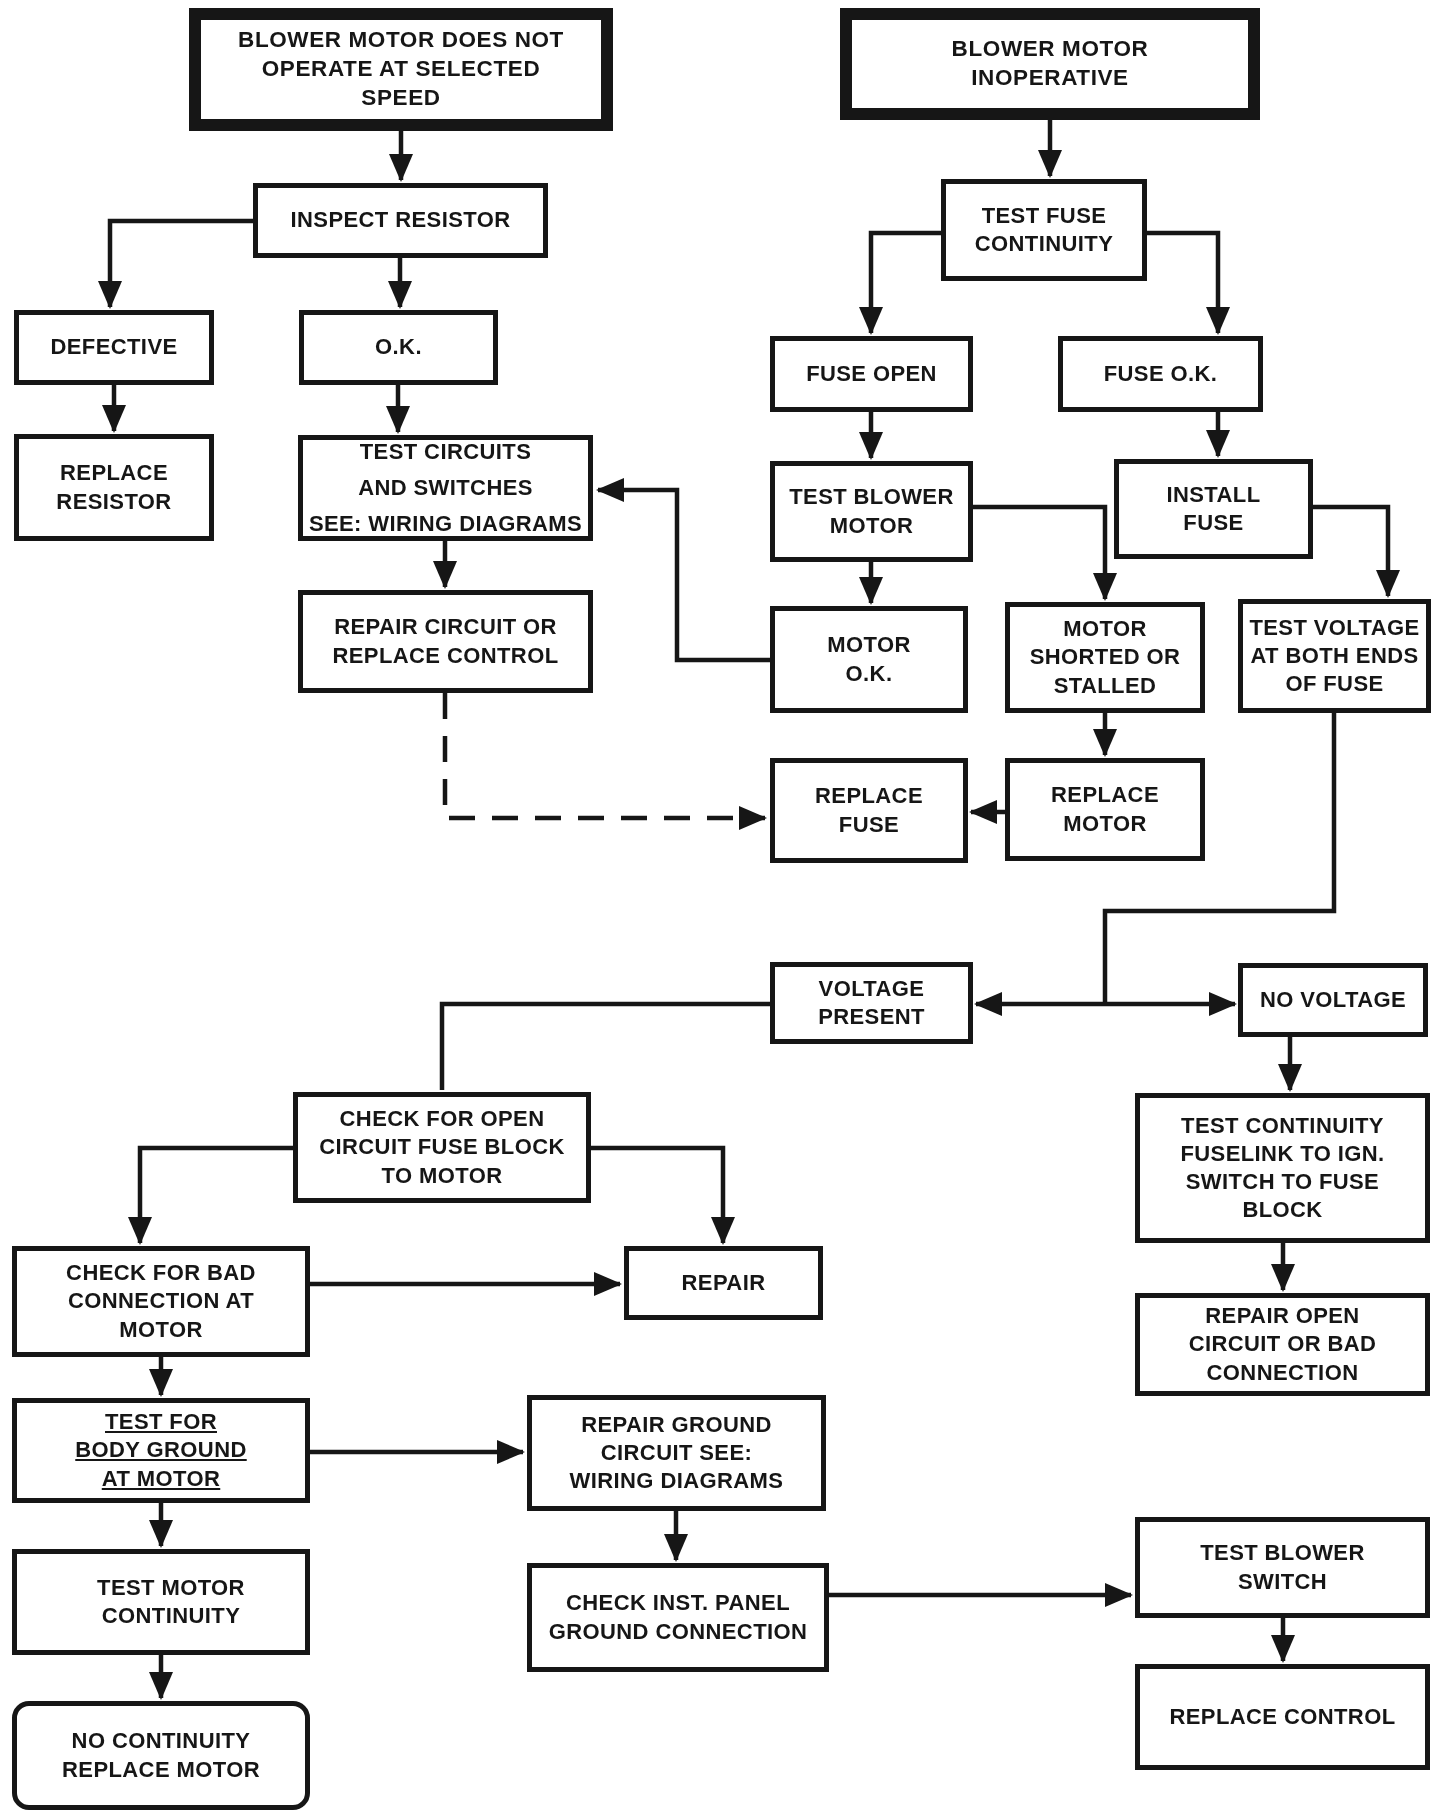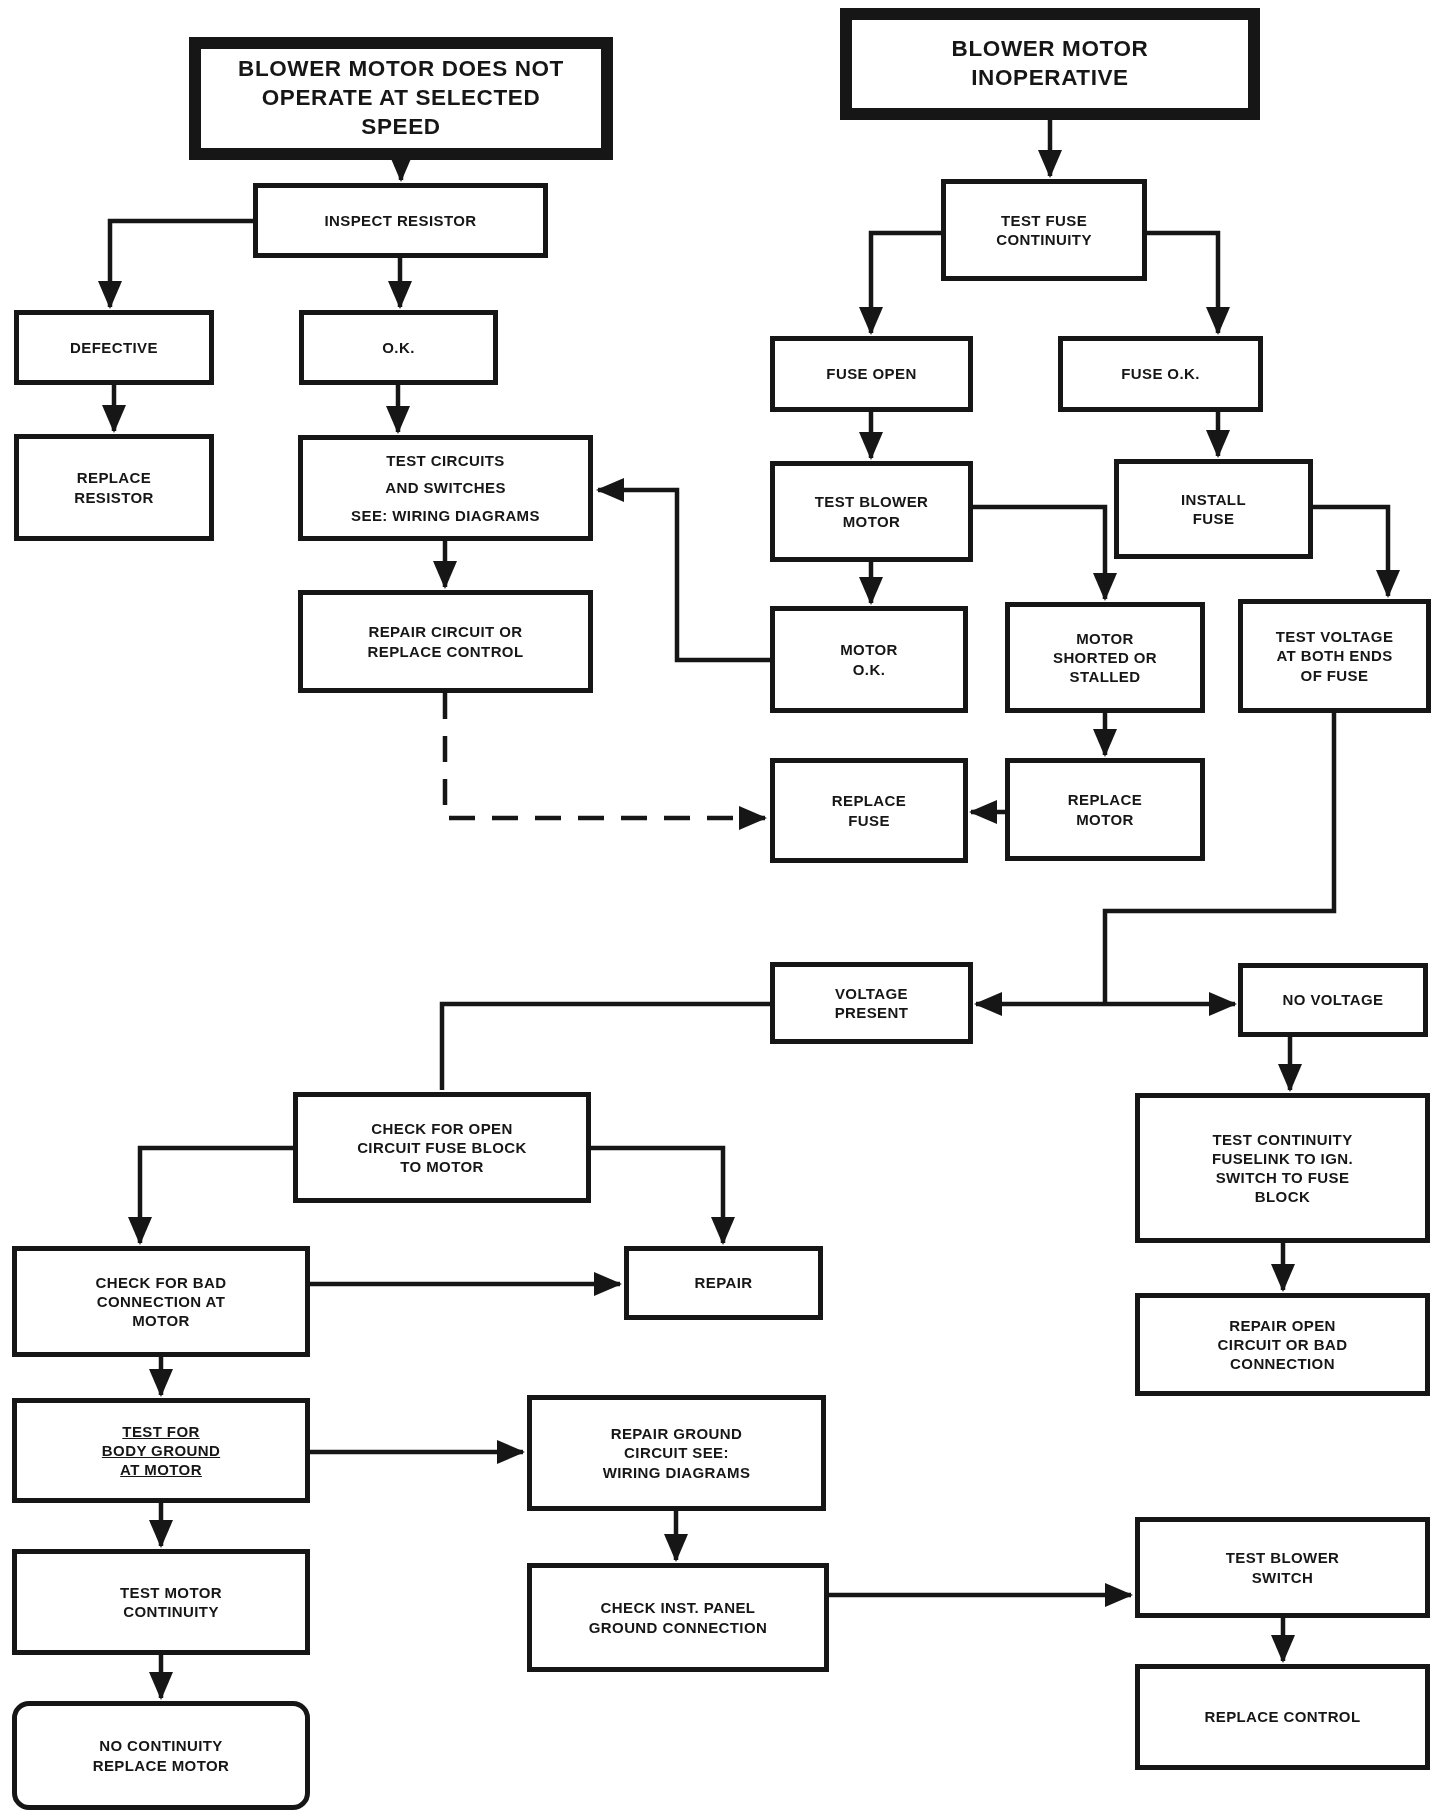--- a/index.html
+++ b/index.html
@@ -25,21 +25,21 @@
   .flow-node {
     position:absolute;
     box-sizing:border-box;
     border:5px solid var(--ink);
     background:var(--paper);
     display:flex; flex-direction:column;
     align-items:center; justify-content:center;
     text-align:center;
     color:var(--ink);
     font-weight:700;
-    font-size:15px;
+    font-size:22px;
     line-height:1.28;
     letter-spacing:0.4px;
     padding:4px 8px;
   }
   .flow-node.thick {
     border-width:12px;
     font-size:22.5px;
     letter-spacing:0.6px;
   }
   .node-line { display:block; white-space:nowrap; }
@@ -85,21 +85,21 @@
         <polyline points="161,1357 161,1395" marker-end="url(#arrowhead)"></polyline>
         <polyline points="310,1452 523,1452" marker-end="url(#arrowhead)"></polyline>
         <polyline points="161,1503 161,1546" marker-end="url(#arrowhead)"></polyline>
         <polyline points="161,1655 161,1698" marker-end="url(#arrowhead)"></polyline>
         <polyline points="676,1511 676,1560" marker-end="url(#arrowhead)"></polyline>
         <polyline points="829,1595 1131,1595" marker-end="url(#arrowhead)"></polyline>
         <polyline points="1283,1618 1283,1661" marker-end="url(#arrowhead)"></polyline>
       </g>
   </svg>
   <div class="node-layer">
-      <div class="flow-node thick" style="left: 189px; top: 8px; width: 424px; height: 123px; margin-top: 29px;">
+      <div class="flow-node thick" style="left: 189px; top: 8px; width: 424px; height: 123px;">
         <span class="node-line">BLOWER MOTOR DOES NOT</span>
         <span class="node-line">OPERATE AT SELECTED</span>
         <span class="node-line">SPEED</span>
       </div>
       <div class="flow-node thick" style="left: 840px; top: 8px; width: 420px; height: 112px;">
         <span class="node-line">BLOWER MOTOR</span>
         <span class="node-line">INOPERATIVE</span>
       </div>
       <div class="flow-node" style="left: 253px; top: 183px; width: 295px; height: 75px;">
         <span class="node-line">INSPECT RESISTOR</span>

